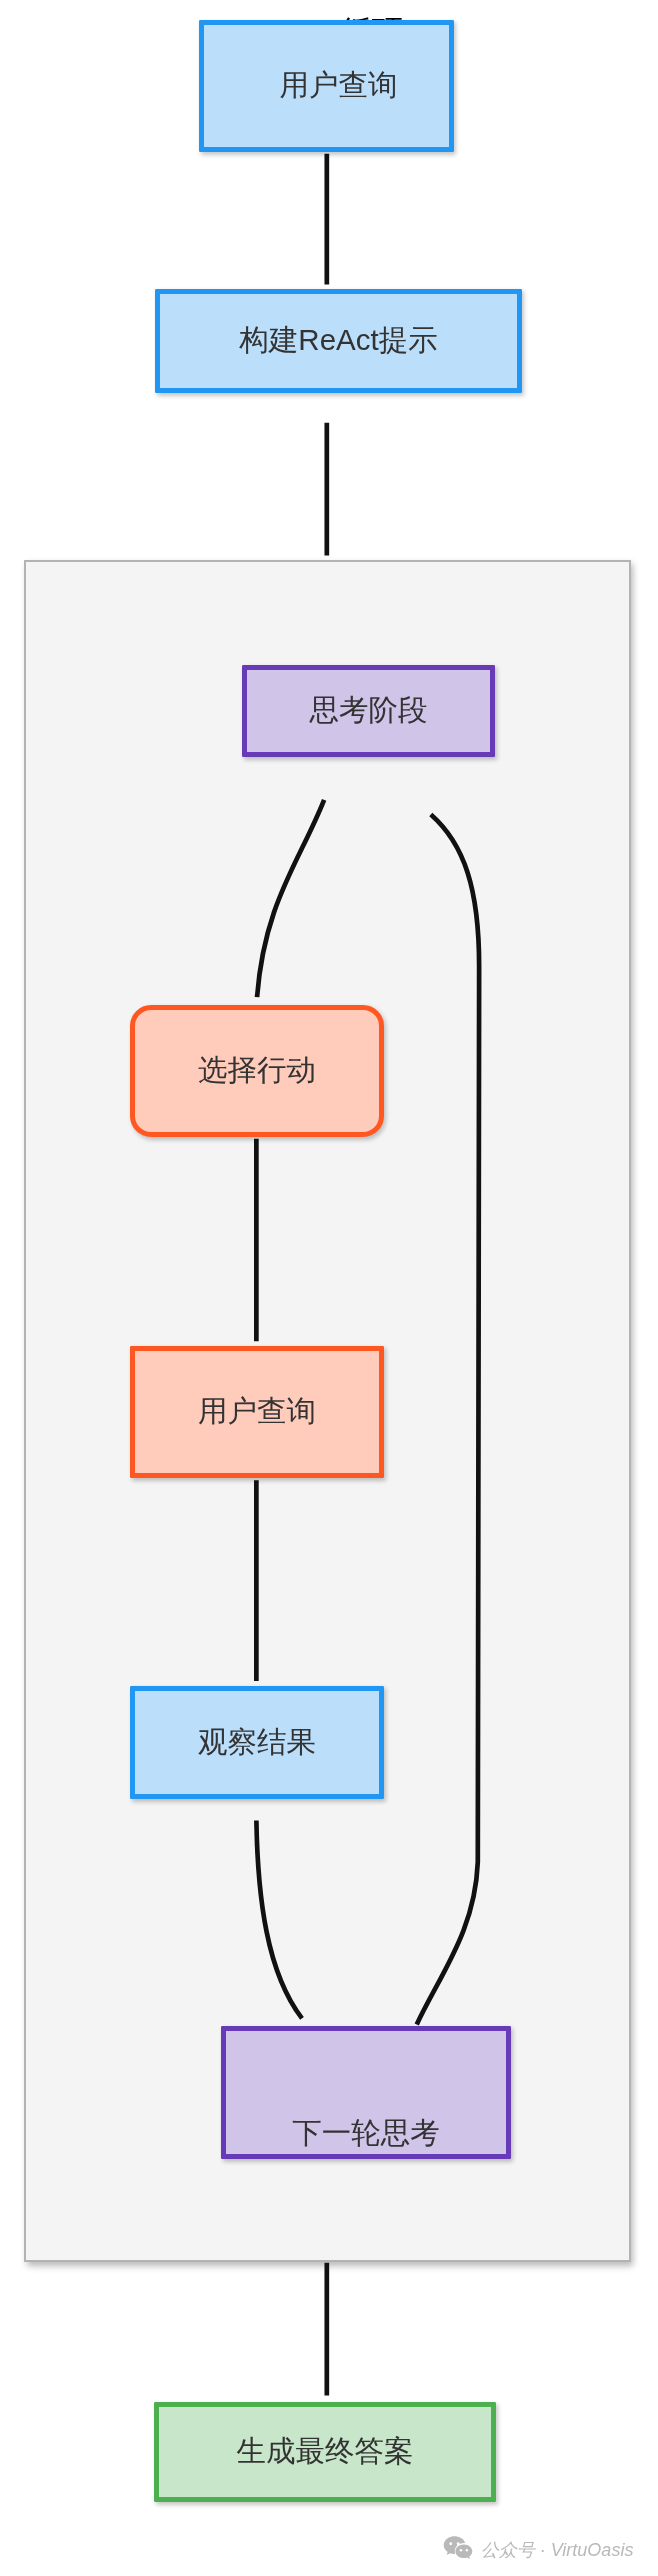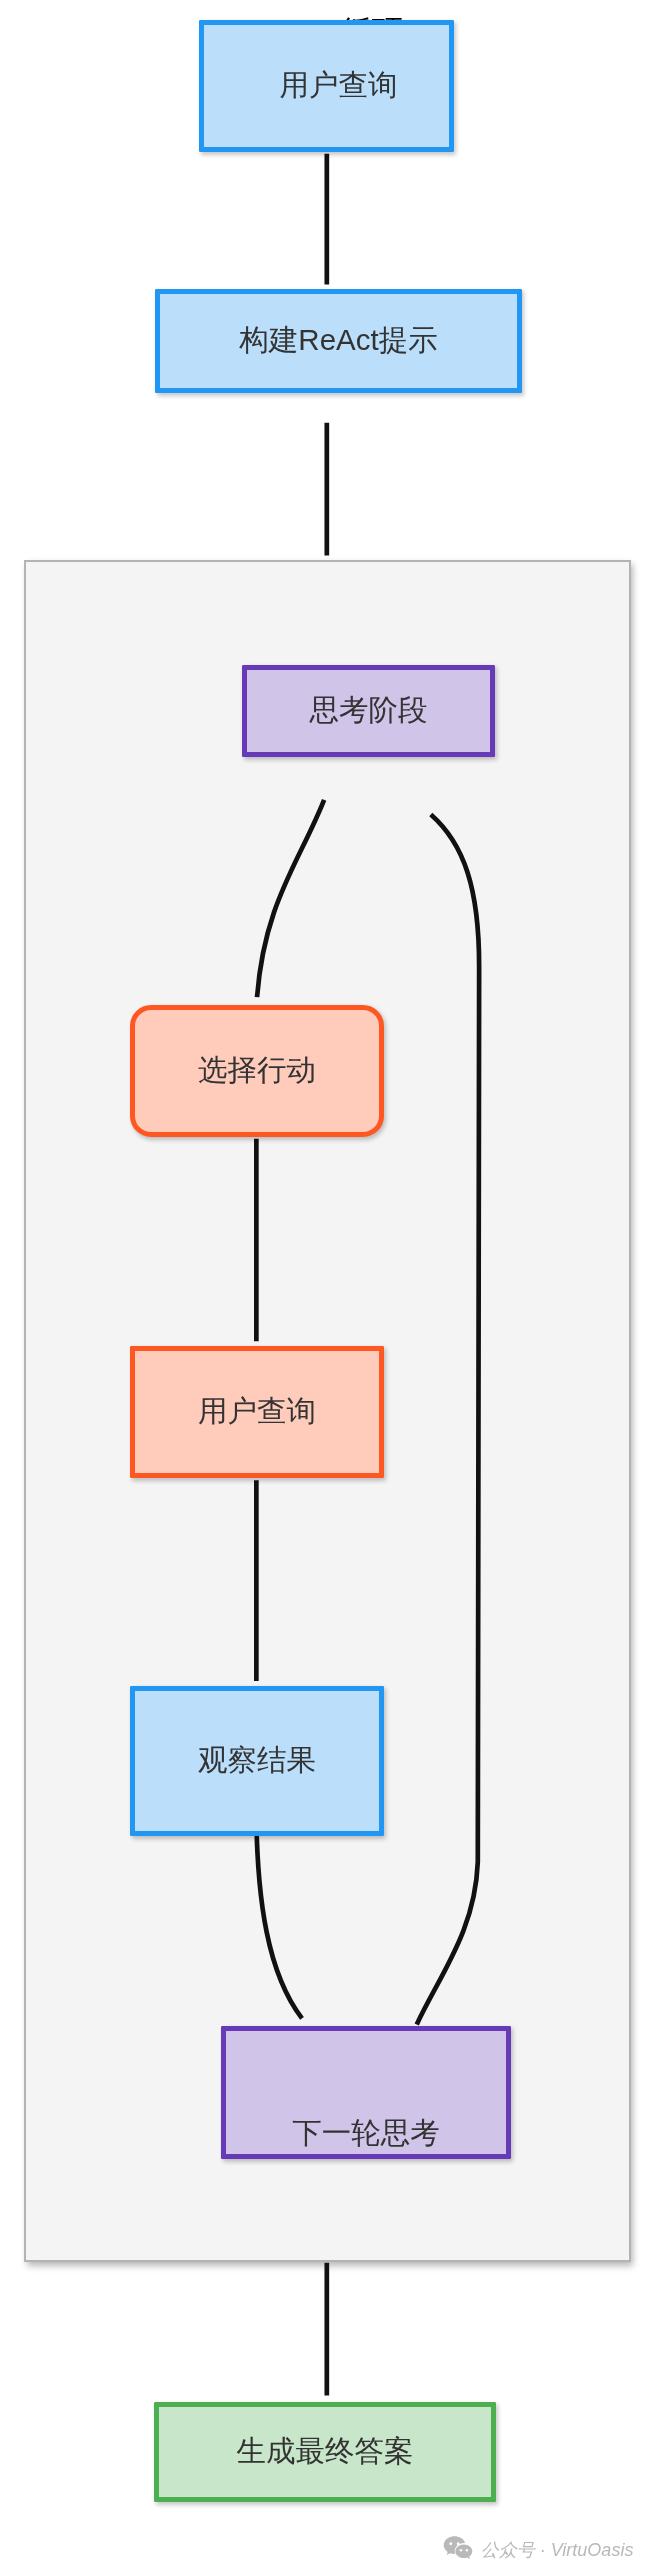--- a/index.html
+++ b/index.html
@@ -41,21 +41,21 @@
     position:absolute;left:0;top:0;
     z-index:2;
     pointer-events:none;
   }
   #edges path{fill:none;stroke-width:7px;}
   #node-user-query    {left:199px;top:20px;  width:255px;height:132px;padding-left:24px;}
   #node-build-prompt  {left:144px;top:289px; width:367px;height:104px;margin-left:11px;}
   #node-think-phase   {left:242px;top:665px; width:253px;height:92px;}
   #node-select-action {left:130px;top:1005px;width:254px;height:132px;}
   #node-execute-action{left:130px;top:1346px;width:254px;height:132px;}
-  #node-observe-result{left:130px;top:1686px;width:254px;height:150px;}
+  #node-observe-result{left:130px;top:1686px;width:254px;height:113px;}
   #node-next-think    {left:221px;top:2026px;width:290px;height:133px;}
   #node-final-answer  {left:154px;top:2402px;width:342px;height:100px;}
   #watermark{
     position:absolute;
     left:443px;top:2535px;
     display:flex;align-items:flex-end;gap:6.7px;
     font-size:18px;color:#b9b9b9;
     z-index:4;
     font-style:italic;
   }

